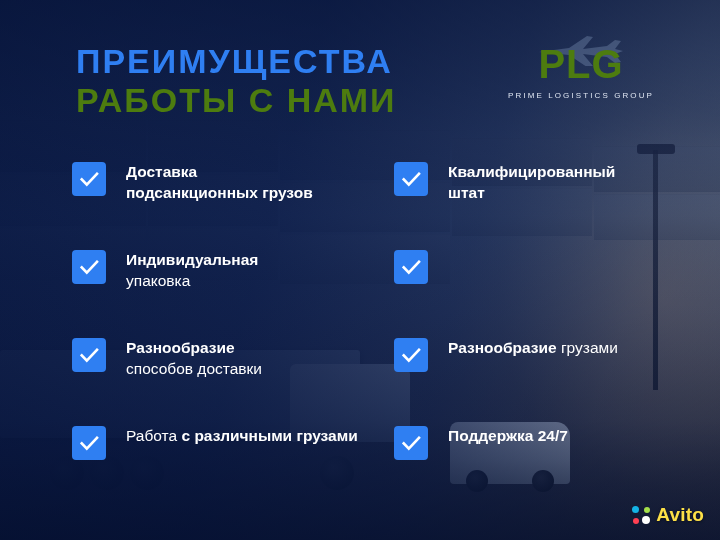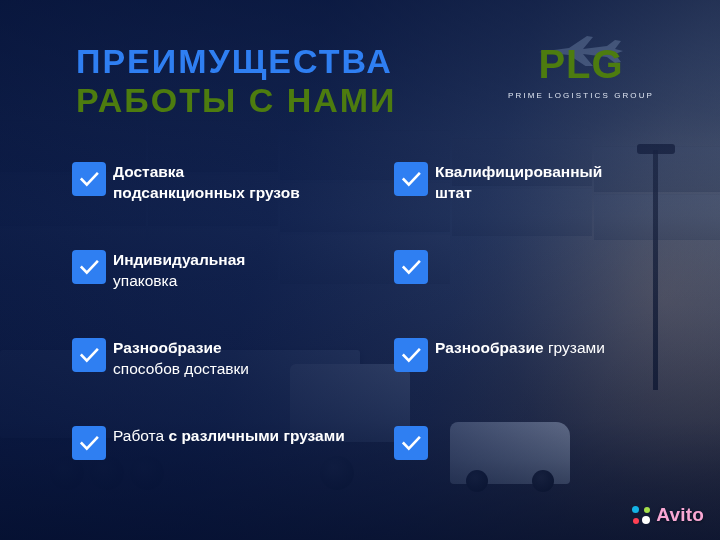--- a/index.html
+++ b/index.html
@@ -111,42 +111,42 @@
     margin-top:7px;
     font-size:8px; letter-spacing:2.1px; color:#dfe6f2; font-weight:400;
     white-space:nowrap;
   }
 
   
   .grid {
     position:absolute; left:72px; top:160px; width:600px;
     display:grid; grid-template-columns:1fr 1fr; column-gap:16px; row-gap:0;
   }
-  .cell { display:flex; align-items:flex-start; gap:7px; height:88px; }
+  .cell { display:flex; align-items:flex-start; gap:20px; height:88px; }
   .cell.right { padding-left:14px; }
   .check {
     flex:0 0 auto;
     width:34px; height:34px; border-radius:4px;
     background:#2f7ff2;
     display:flex; align-items:center; justify-content:center;
     margin-top:2px;
   }
   .check svg { display:block; }
   .ftext {
     color:#ffffff; font-size:15.5px; line-height:1.33;
     padding-top:2px;
   }
   .ftext .b { font-weight:700; }
   .ftext .n { font-weight:400; }
 
   
   .avito {
     position:absolute; right:16px; bottom:14px;
     display:flex; align-items:center; gap:6px;
-    color:#f9a8d4; font-size:19px; font-weight:700; letter-spacing:0.2px;
+    color:#fde047; font-size:19px; font-weight:700; letter-spacing:0.2px;
     text-shadow:0 1px 3px rgba(0,0,0,0.45);
   }
   .avito .dots { position:relative; width:18px; height:18px; }
   .avito .dots span { position:absolute; border-radius:50%; display:block; }
   .d1 { width:7px; height:7px; background:#14b3e5; left:0; top:0; }
   .d2 { width:6px; height:6px; background:#a5e04a; right:0; top:1px; }
   .d3 { width:6px; height:6px; background:#ff4053; left:1px; bottom:0; }
   .d4 { width:8px; height:8px; background:#ffffff; right:0; bottom:0; }
 </style>
 </head>
@@ -289,20 +289,23 @@
           <span class="n">Работа </span><span class="b">с различными грузами</span>
         </div>
       </div>
 
       <div class="cell right">
         <span class="check">
           <svg width="19" height="15" viewBox="0 0 19 15">
               <path d="M1.8 7.4 L6.8 12.6 L17 1.8" stroke="#ffffff" stroke-width="2.6" fill="none" stroke-linecap="square"></path>
             </svg>
         </span>
+        <div class="ftext">
+          <span class="b">Поддержка 24/7</span>
+        </div>
       </div>
 
     </div>
 
     <div class="avito">
       <span class="dots">
         <span class="d1"></span>
           <span class="d2"></span>
           <span class="d3"></span>
           <span class="d4"></span>

